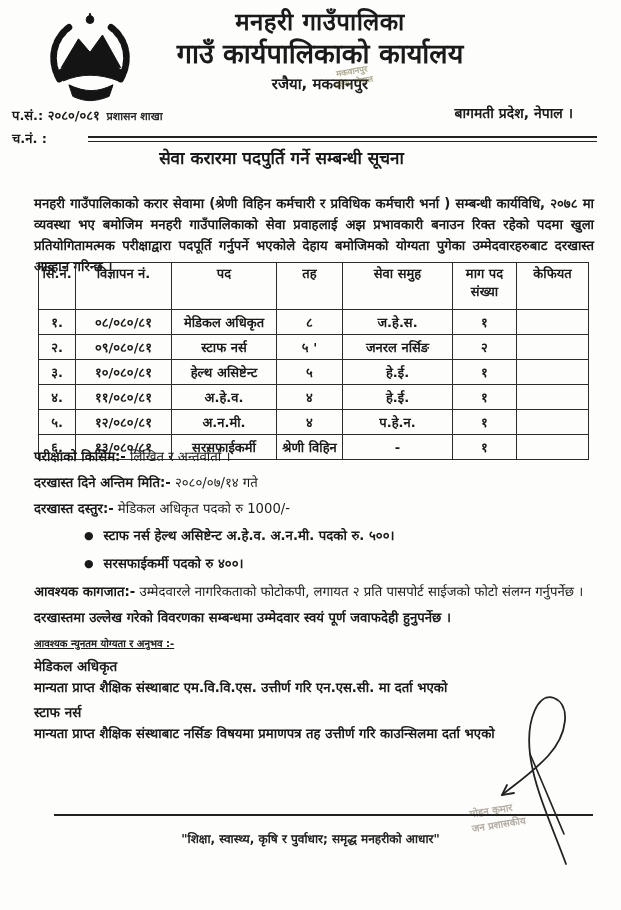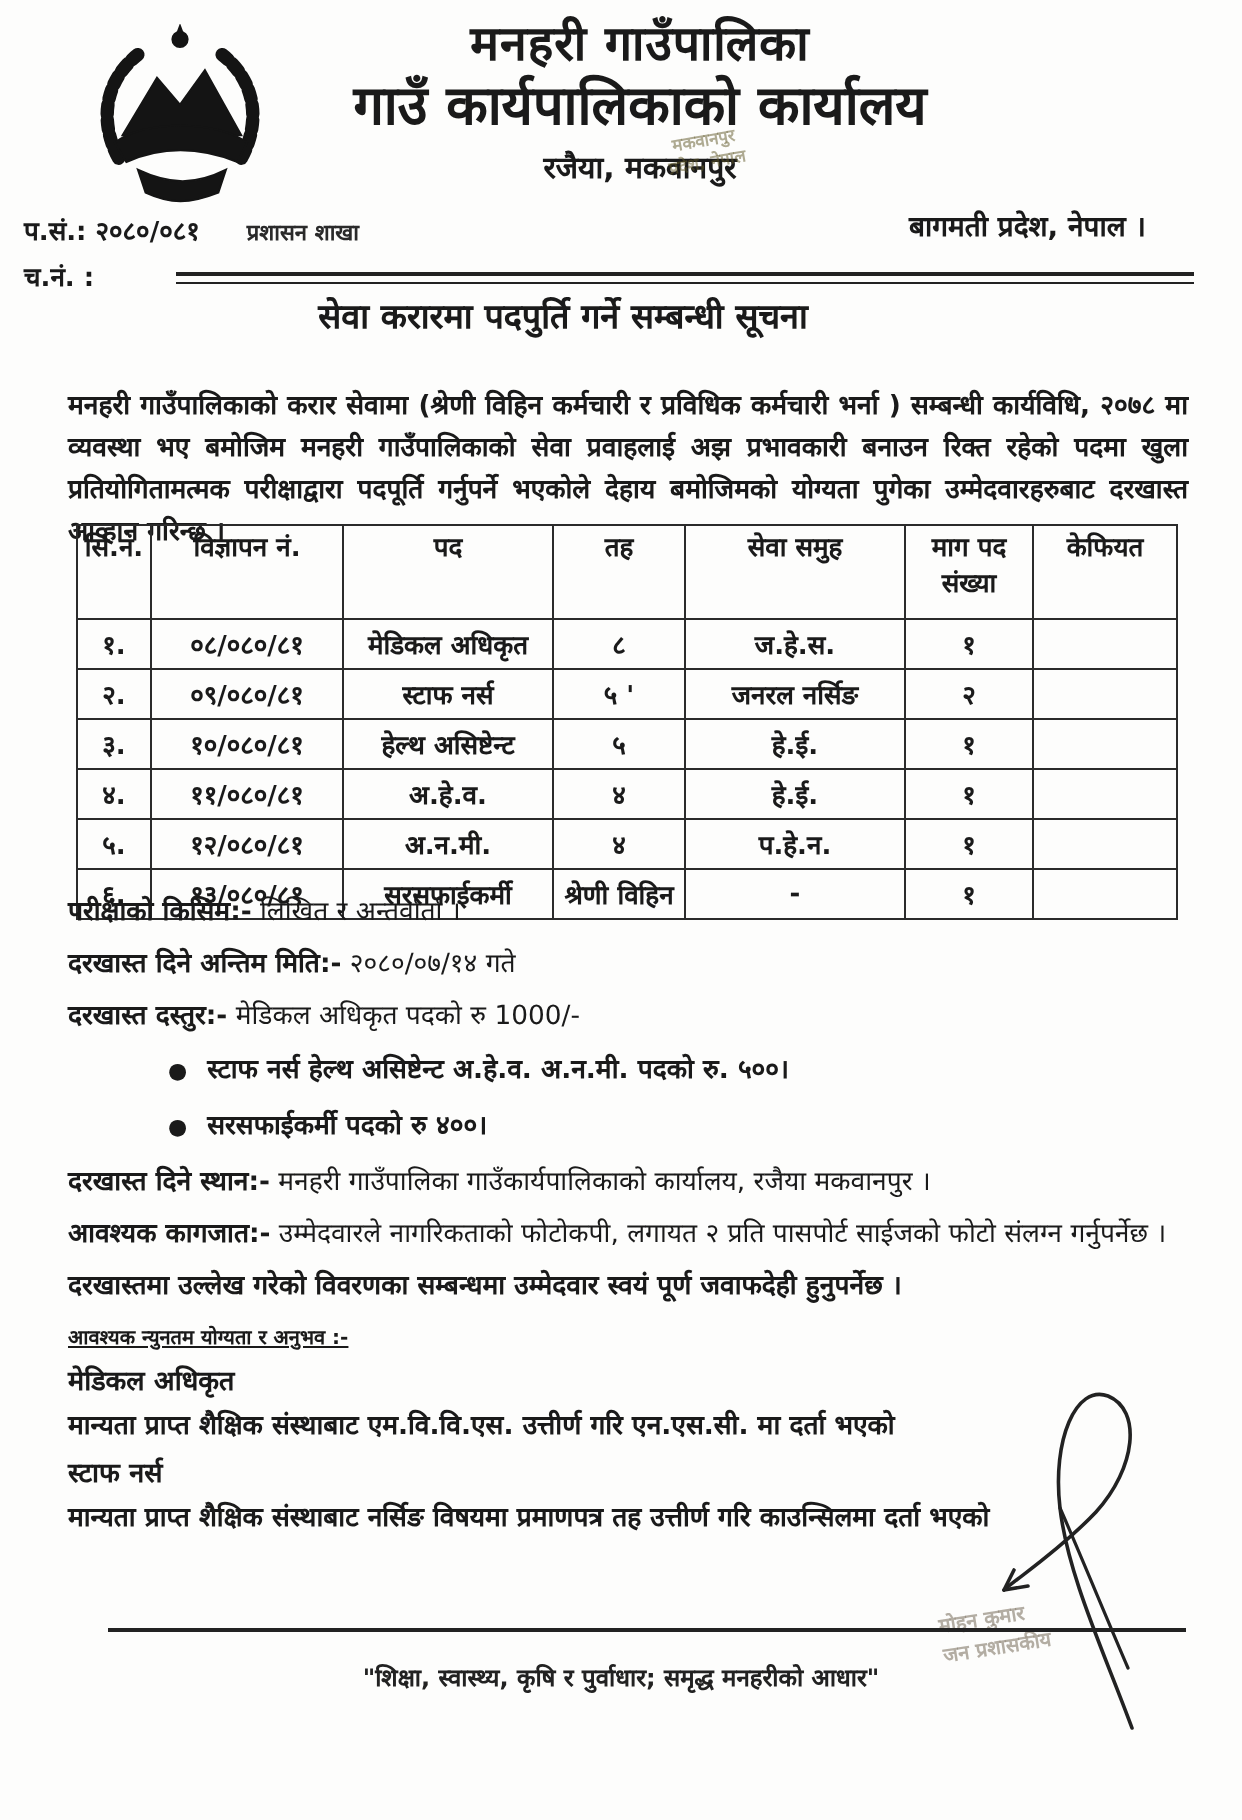--- a/index.html
+++ b/index.html
@@ -21,21 +21,21 @@
   .office-name{font-size:27px;font-weight:bold;line-height:1.25;}
   .addr{font-size:15px;font-weight:bold;margin-top:2px;}
   .round-stamp{
     position:absolute;left:288px;top:66px;width:130px;
     transform:rotate(-10deg);
     color:rgba(96,88,40,.5);
     font-size:8.5px;line-height:1.35;text-align:center;font-weight:bold;
   }
   .province{position:absolute;right:48px;top:103px;font-size:14px;font-weight:bold;}
   .refline{position:absolute;left:12px;top:106px;font-size:13px;font-weight:bold;}
-  .refline .section{font-size:11px;font-weight:bold;color:#2a2a2a;margin-left:19px;}
+  .refline .section{font-size:11px;font-weight:bold;color:#2a2a2a;margin-left:2px;}
   .chano{position:absolute;left:12px;top:129px;font-size:13px;font-weight:bold;}
   .fill-rule{
     position:absolute;left:88px;right:24px;top:136px;height:3px;
     border-top:2px solid #222;border-bottom:1px solid #222;
   }
   
   .notice-title{position:absolute;left:0;top:146px;width:563px;text-align:center;font-size:17px;font-weight:bold;}
   .notice-date{position:absolute;left:0;top:170px;width:621px;text-align:center;font-size:15px;font-weight:bold;}
   
   .intro{
@@ -218,24 +218,20 @@
     </div>
     <div class="bullet">
       <span class="dot">●</span>
       <span>स्टाफ नर्स हेल्थ असिष्टेन्ट अ.हे.व. अ.न.मी. पदको रु. ५००।</span>
     </div>
     <div class="bullet">
       <span class="dot">●</span>
       <span>सरसफाईकर्मी पदको रु ४००।</span>
     </div>
     <div class="dline">
-      <span class="lbl">दरखास्त दिने स्थान:-</span>
-      <span>मनहरी गाउँपालिका गाउँकार्यपालिकाको कार्यालय, रजैया मकवानपुर ।</span>
-    </div>
-    <div class="dline">
       <span class="lbl">आवश्यक कागजात:-</span>
       <span>उम्मेदवारले नागरिकताको फोटोकपी,  लगायत २ प्रति पासपोर्ट साईजको फोटो संलग्न गर्नुपर्नेछ ।</span>
     </div>
     <div class="dline plain">दरखास्तमा उल्लेख गरेको विवरणका सम्बन्धमा उम्मेदवार स्वयं पूर्ण जवाफदेही हुनुपर्नेछ ।</div>
 
     <div class="heading-ul">आवश्यक न्युनतम योग्यता र अनुभव :-</div>
     <div class="postname">मेडिकल अधिकृत</div>
     <div class="qual">मान्यता प्राप्त शैक्षिक संस्थाबाट एम.वि.वि.एस. उत्तीर्ण गरि एन.एस.सी. मा दर्ता भएको</div>
     <div class="postname">स्टाफ नर्स</div>
     <div class="qual">मान्यता प्राप्त शैक्षिक संस्थाबाट नर्सिङ विषयमा प्रमाणपत्र तह उत्तीर्ण गरि काउन्सिलमा दर्ता भएको</div>

